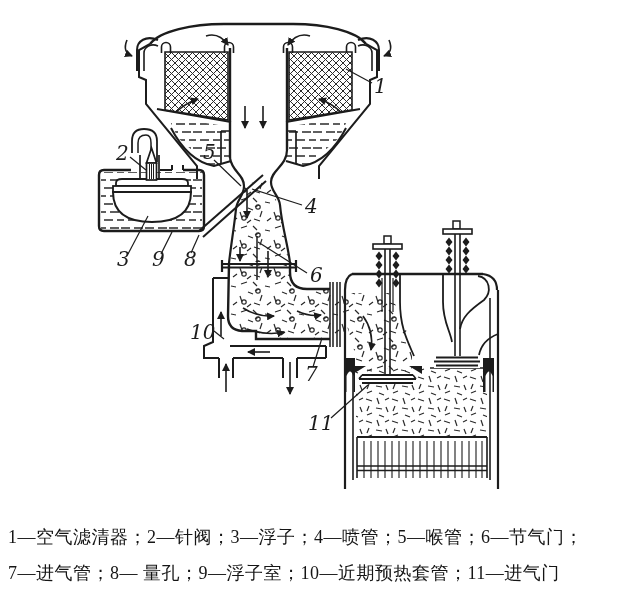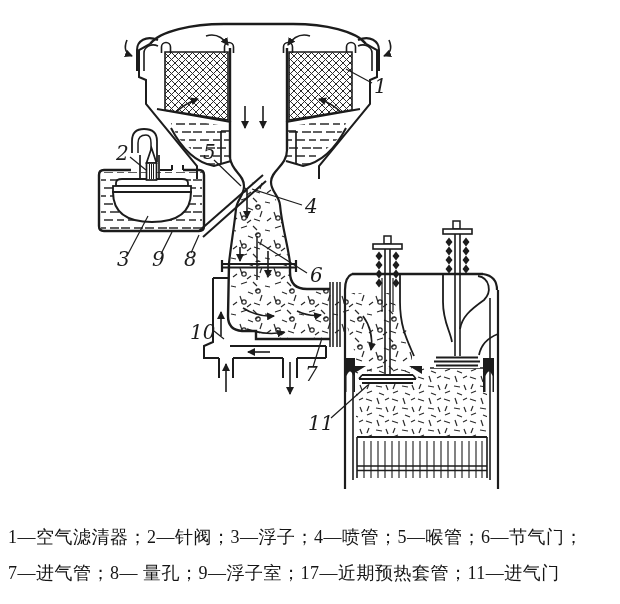--- a/index.html
+++ b/index.html
@@ -285,14 +285,14 @@
     <g>
       <path d="M331,418 L368,385" stroke-width="1.2"></path>
       <text class="lbl" x="308" y="430" stroke="none">11</text>
     </g>
   </g>
 </svg>
 </div>
 
 <div class="caption">
   <div>1—空气滤清器；2—针阀；3—浮子；4—喷管；5—喉管；6—节气门；</div>
-  <div>7—进气管；8— 量孔；9—浮子室；17—近期预热套管；11—进气门</div>
+  <div>7—进气管；8— 量孔；9—浮子室；10—近期预热套管；11—进气门</div>
 </div>
 
 </body></html>

